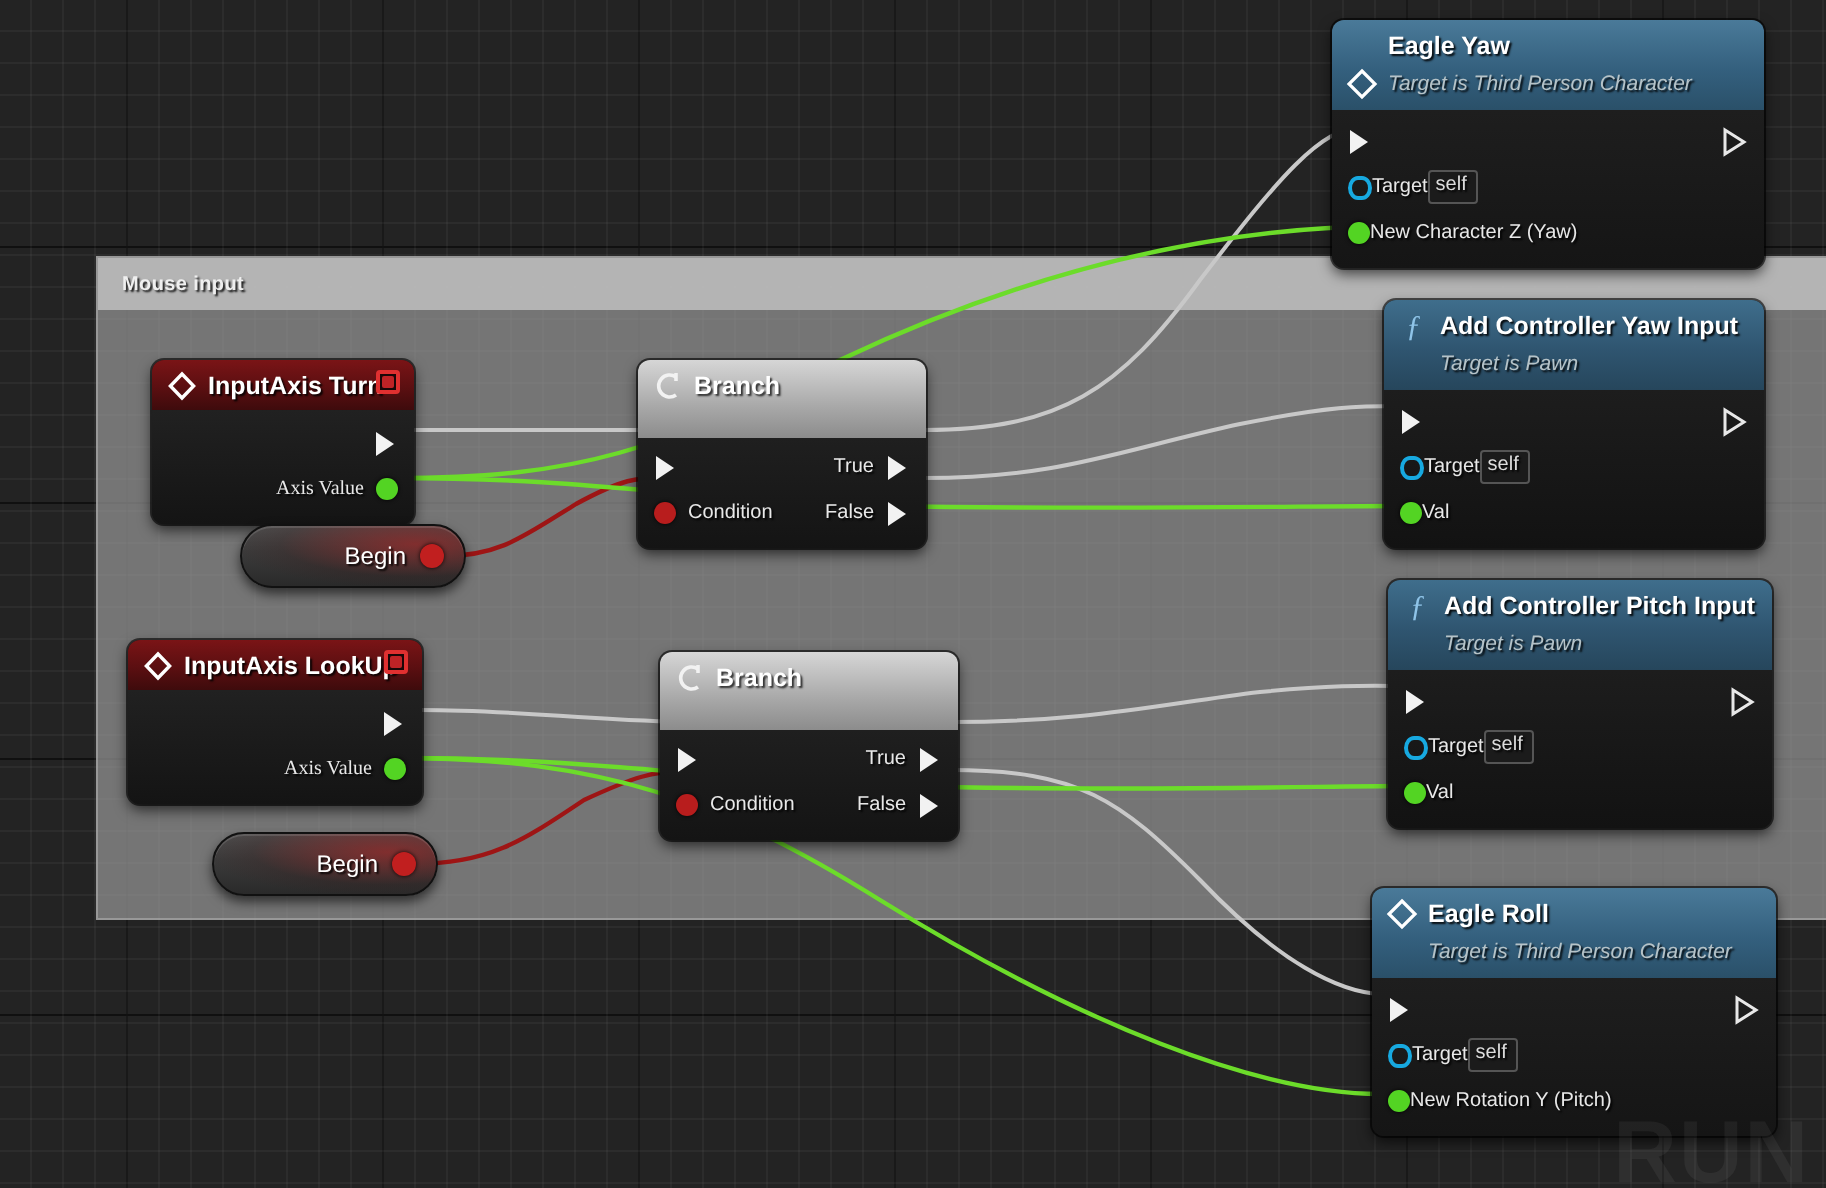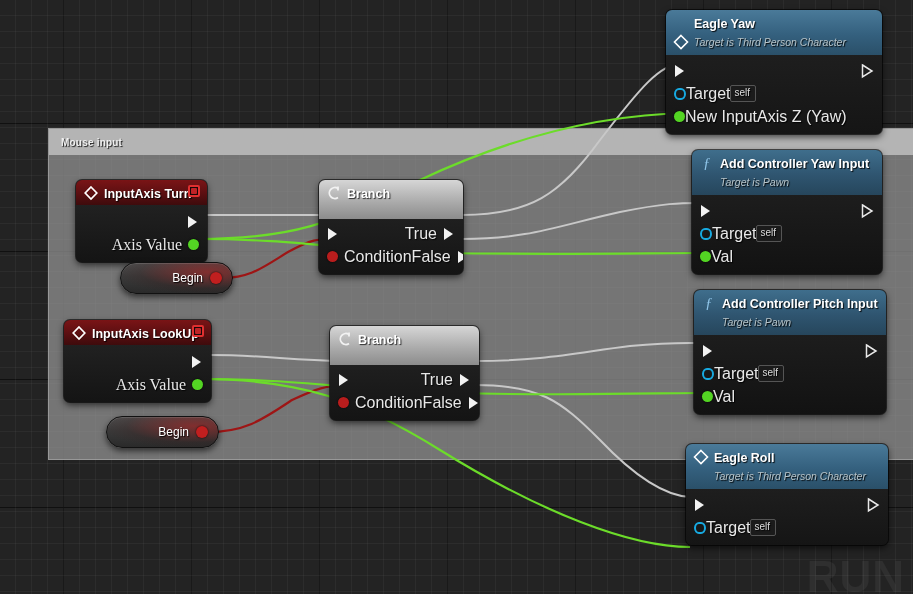--- a/index.html
+++ b/index.html
@@ -135,21 +135,21 @@
     display: flex;
     align-items: center;
     height: 23px;
     padding: 0 8px;
     position: relative;
   }
   .pin-row.split { justify-content: space-between; }
   .pin-left  { display: flex; align-items: center; gap: 6px; }
   .pin-right { display: flex; align-items: center; gap: 6px; margin-left: auto; }
   .pin-label {
-    font-size: 16px;
+    font-size: 10px;
     color: #e8e8e8;
     text-shadow: 1px 1px 1px rgba(0,0,0,0.9);
     white-space: nowrap;
   }
 
   
   .exec-pin {
     width: 12px; height: 14px;
     position: relative;
     flex: 0 0 12px;
@@ -313,21 +313,21 @@
           </span>
         </span>
       </div>
       <div class="pin-row">
         <span class="ring-pin"></span>
         <span class="pin-label">Target</span>
         <span class="self-chip">self</span>
       </div>
       <div class="pin-row">
         <span class="dot-pin green"></span>
-        <span class="pin-label">New InputAxis Z (Yaw)</span>
+        <span class="pin-label">New Character Z (Yaw)</span>
       </div>
     </div>
   </div>
 
   <div class="node func" style="left:692px; top:150px; width:190px;">
     <div class="node-head">
       <span class="head-icon">
         <svg width="16" height="16" viewBox="0 0 16 16">
           <text x="4" y="13" font-family="Liberation Serif, serif" font-size="15" font-style="italic" fill="#8fc4e8">ƒ</text>
         </svg>
@@ -422,20 +422,24 @@
               <polygon points="1.5,2 11,8 1.5,14" fill="none" stroke="#e8e8e8" stroke-width="1.5"></polygon>
             </svg>
           </span>
         </span>
       </div>
       <div class="pin-row">
         <span class="ring-pin"></span>
         <span class="pin-label">Target</span>
         <span class="self-chip">self</span>
       </div>
+      <div class="pin-row">
+        <span class="dot-pin green"></span>
+        <span class="pin-label">New Rotation Y (Pitch)</span>
+      </div>
     </div>
   </div>
 
   <div class="node event" style="left:76px; top:180px; width:131px;">
     <div class="node-head" style="padding-bottom:3px;">
       <span class="head-icon">
         <svg width="16" height="16" viewBox="0 0 16 16">
           <polygon points="8,2 13.8,8 8,14 2.2,8" fill="none" stroke="#ffffff" stroke-width="1.7"></polygon>
         </svg>
       </span>

